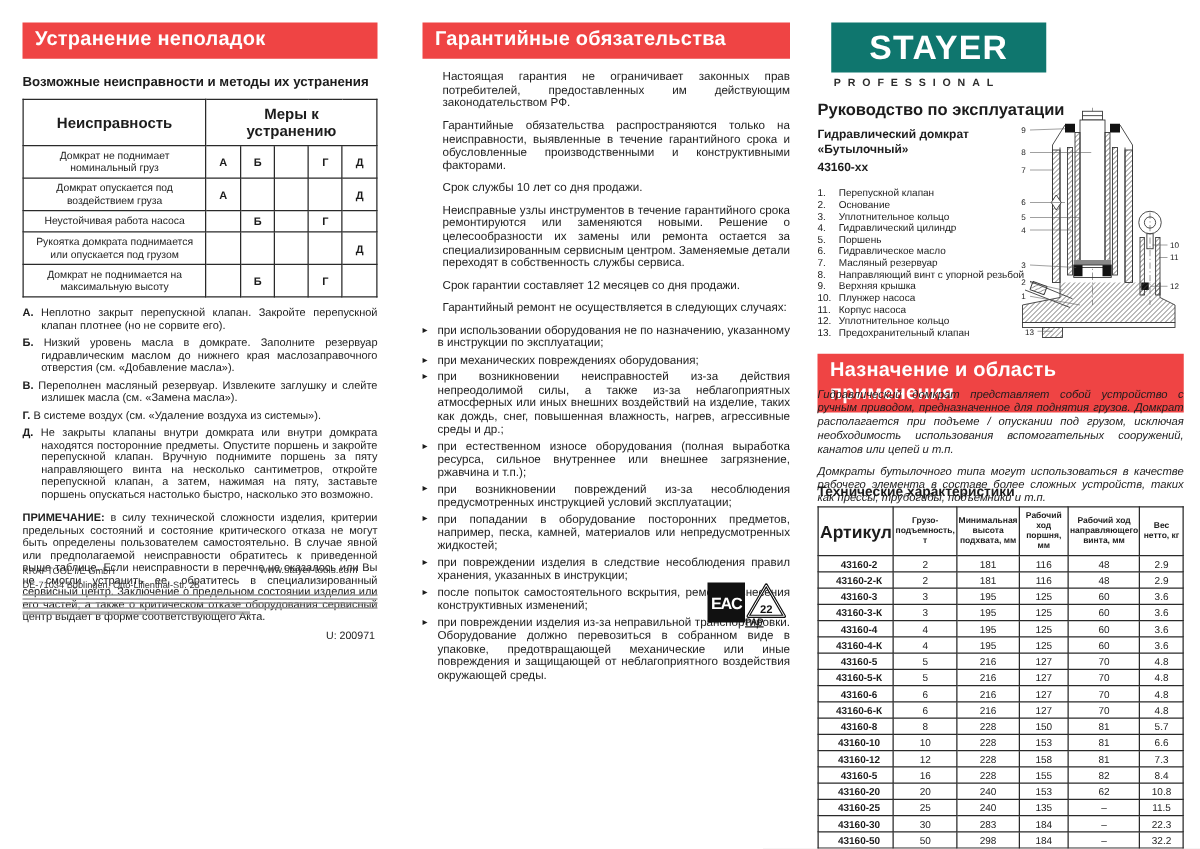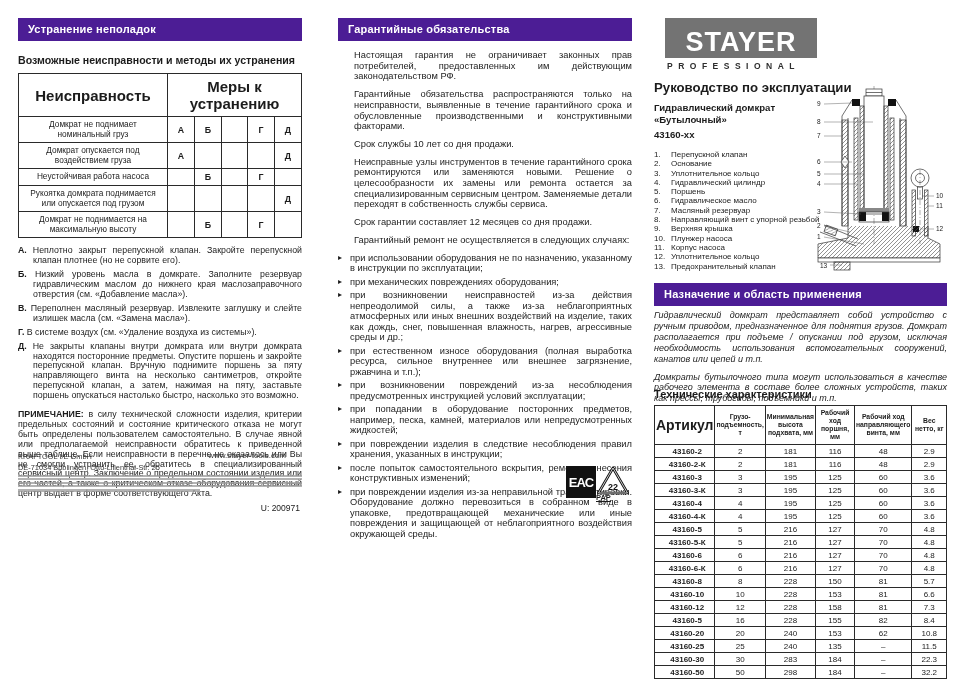--- a/index.html
+++ b/index.html
@@ -3,28 +3,28 @@
 <meta charset="utf-8">
 <style>
   html,body{margin:0;padding:0;background:#e8e8e8;}
   .page{position:relative;width:960px;height:679px;background:#ffffff;
         font-family:"Liberation Sans",sans-serif;color:#1c1c1c;overflow:hidden;}
   .col{position:absolute;top:18px;}
   #col-left{left:18px;width:284px;}
   #col-mid{left:338px;width:294px;}
   #col-right{left:654px;width:293px;}
 
-  .bar{background:#4c1d95;color:#fff;font-weight:bold;font-size:11px;
+  .bar{background:#ef4444;color:#fff;font-weight:bold;font-size:16px;
        padding:5px 10px 6px 10px;letter-spacing:.2px;}
 
   
   .subhead{font-weight:bold;font-size:10.6px;margin-top:13px;}
   table.faults{border-collapse:collapse;width:100%;margin-top:7px;}
   table.faults th, table.faults td{border:1px solid #2a2a2a;}
-  table.faults th{font-size:15px;padding:4px 12px;}
+  table.faults th{font-size:12px;padding:4px 12px;}
   td.fault-cell{font-size:8.3px;line-height:9.6px;text-align:center;padding:3px 4px;width:147px;}
   td.m-cell{font-size:8.8px;font-weight:bold;text-align:center;width:25px;padding:0 2px;}
   .remedies{margin-top:8px;}
   .remedy{font-size:8.8px;line-height:9.9px;text-align:justify;margin:0 0 4px 0;
           padding-left:15px;text-indent:-15px;}
   .rkey{font-weight:bold;}
   .note{font-size:8.8px;line-height:9.9px;text-align:justify;margin-top:9px;}
   .note b{font-weight:bold;}
   .footer-company{position:absolute;top:433px;left:0;font-size:7.4px;line-height:11px;color:#333;}
   .footer-site{position:absolute;top:433px;right:16px;font-size:8px;color:#333;}
@@ -40,22 +40,22 @@
   .bullet{display:flex;font-size:9.3px;line-height:10.5px;margin:0 0 3px 0;}
   .tri{flex:0 0 12px;font-family:"DejaVu Sans",sans-serif;font-size:8px;line-height:10.5px;}
   .bullet-text{text-align:justify;flex:1;}
   .marks{position:absolute;top:448px;left:228px;display:flex;align-items:flex-start;}
   .eac{width:30px;height:32px;background:#111;color:#fff;display:flex;align-items:center;
        justify-content:center;font-weight:bold;font-size:13px;letter-spacing:-1px;}
   .pap{display:flex;flex-direction:column;align-items:flex-start;}
   .pap-label{font-size:7.5px;font-weight:bold;margin-top:-3px;text-decoration:underline;}
 
   
-  .logo-box{position:absolute;top:0;left:11px;width:152px;height:40px;background:#737373;
-            display:flex;align-items:flex-end;justify-content:center;}
+  .logo-box{position:absolute;top:0;left:11px;width:172px;height:40px;background:#0f766e;
+            display:flex;align-items:center;justify-content:center;}
   .logo-text{color:#fff;font-weight:bold;font-size:27px;letter-spacing:1px;}
   .logo-sub{position:absolute;top:43px;left:13px;width:158px;font-size:8.5px;font-weight:bold;
             letter-spacing:5.5px;color:#2e2e2e;}
   .manual-title{position:absolute;top:62px;left:0;font-size:13.2px;font-weight:bold;}
   .product{position:absolute;top:84px;left:0;font-size:9.6px;font-weight:bold;line-height:12px;}
   .product-code{margin-top:3px;}
   .parts{position:absolute;top:132px;left:0;width:172px;}
   .part{display:flex;font-size:8px;line-height:9.3px;}
   .pnum{flex:0 0 17px;}
   .jack-svg{position:absolute;top:68px;left:158px;}

